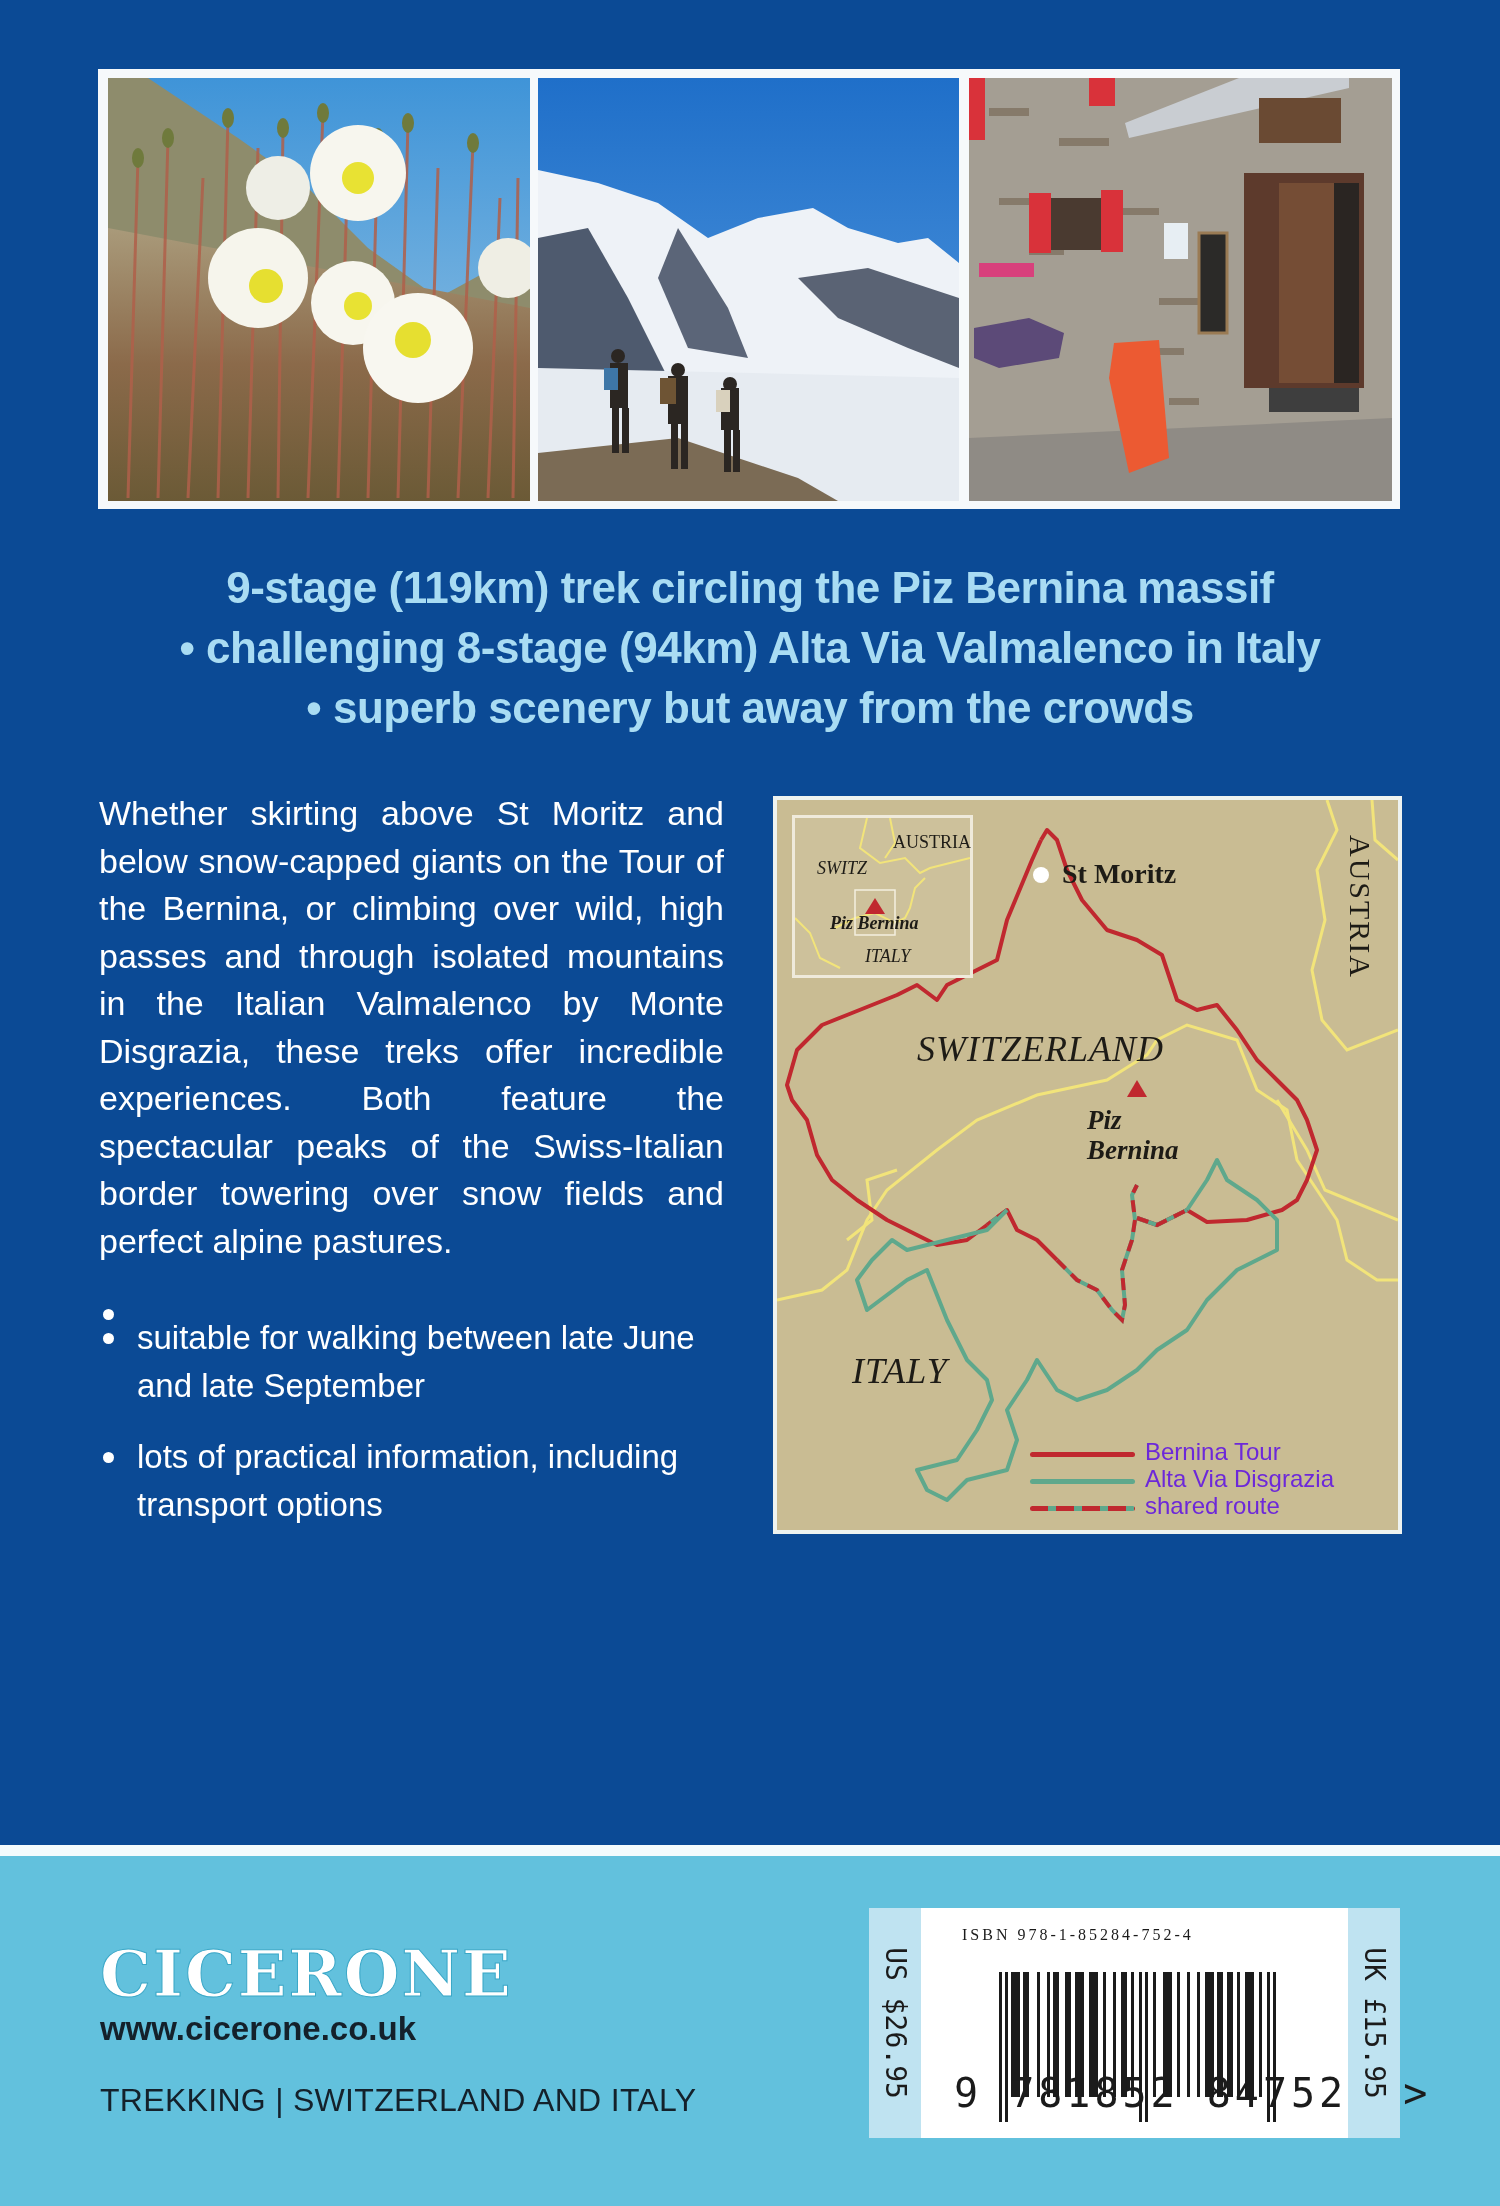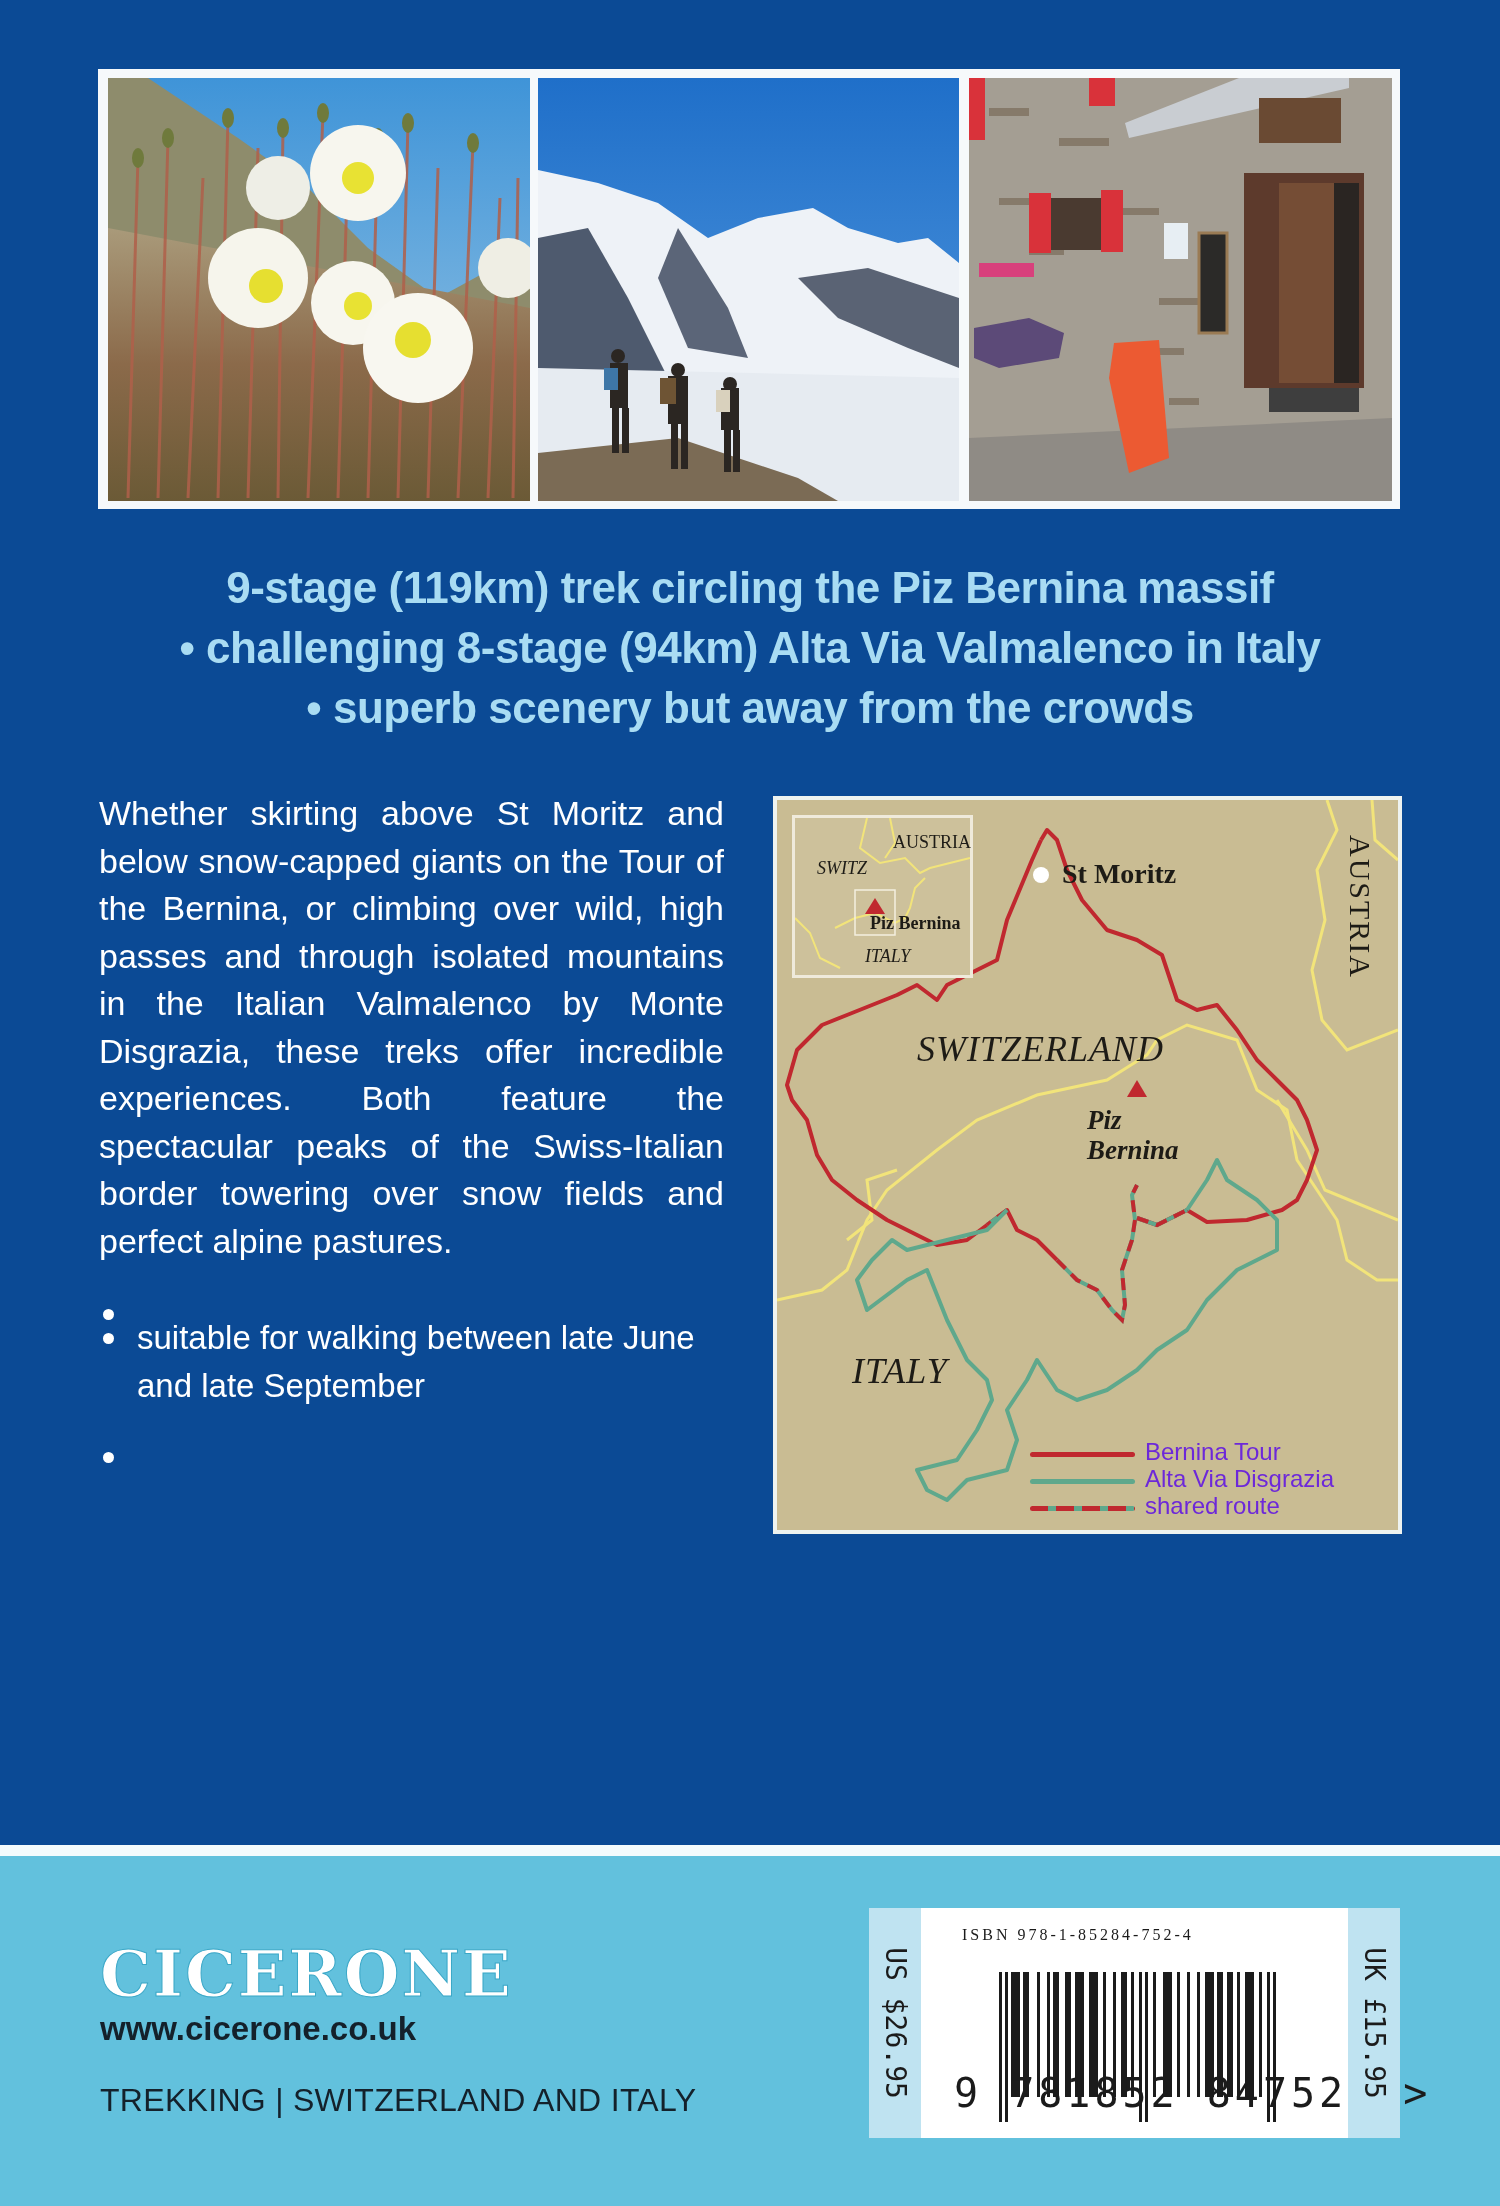--- a/index.html
+++ b/index.html
@@ -188,21 +188,21 @@
   <div>9-stage (119km) trek circling the Piz Bernina massif</div>
   <div>• challenging 8-stage (94km) Alta Via Valmalenco in Italy</div>
   <div>• superb scenery but away from the crowds</div>
 </div>
 
 <div class="body-text">Whether skirting above St Moritz and below snow-capped giants on the Tour of the Bernina, or climbing over wild, high passes and through isolated mountains in the Italian Valmalenco by Monte Disgrazia, these treks offer incredible experiences. Both feature the spectacular peaks of the Swiss-Italian border towering over snow fields and perfect alpine pastures.</div>
 
 <ul class="bullets">
   <li><span class="dot"></span></li>
   <li><span class="dot"></span><span>suitable for walking between late June and late September</span></li>
-  <li><span class="dot"></span></li>
+  <li><span class="dot"></span><span>lots of practical information, including transport options</span></li>
 </ul>
 
 <div class="map">
   <svg viewBox="0 0 621 730">
 
     <g fill="none" stroke="#f2e47a" stroke-width="3">
       <path d="M550 0 L560 30 L540 70 L548 120 L535 170 L545 220 L570 250 L621 230"></path>
       <path d="M595 0 L598 40 L621 60"></path>
       <path d="M0 500 L45 490 L70 470 L90 420 L110 390 L160 350 L200 320 L260 295 L330 280 L370 255 L380 240 L410 225 L460 240 L480 290 L510 310 L520 360 L560 420 L570 460 L600 480 L621 480"></path>
       <path d="M500 300 L530 350 L548 390 L621 420"></path>
@@ -234,21 +234,21 @@
         <path d="M72 0 L65 30 L85 45 L110 40 L125 55 L135 50 L175 40"></path>
         <path d="M95 0 L100 25 L90 40"></path>
         <path d="M0 100 L15 115 L25 140 L45 150"></path>
         <path d="M40 110 L60 100 L80 95 L100 105 L110 100 L115 90 L120 70 L130 60"></path>
       </g>
       <rect x="60" y="72" width="40" height="45" fill="none" stroke="#f4efe0" stroke-width="1.5"></rect>
       <polygon points="80,80 70,96 90,96" fill="#c0282f"></polygon>
     </svg>
     <div class="map-label" style="left:98px;top:14px;">AUSTRIA</div>
     <div class="map-label" style="left:22px;top:40px;font-style:italic;">SWITZ</div>
-    <div class="map-label" style="left:35px;top:95px;font-weight:bold;margin-left:40px;">Piz Bernina</div>
+    <div class="map-label" style="left:35px;top:95px;font-weight:bold;font-style:italic;">Piz Bernina</div>
     <div class="map-label" style="left:70px;top:128px;font-style:italic;">ITALY</div>
   </div>
 
   <div class="map-label lbl-place" style="left:285px;top:58px;">St Moritz</div>
   <div class="map-label lbl-country" style="left:140px;top:228px;">SWITZERLAND</div>
   <div class="map-label lbl-country" style="left:75px;top:550px;">ITALY</div>
   <div class="map-label lbl-austria-big" style="left:600px;top:35px;">AUSTRIA</div>
   <div class="map-label lbl-peak" style="left:310px;top:305px;width:100px;">
     <div>Piz</div>
     <div>Bernina</div>

